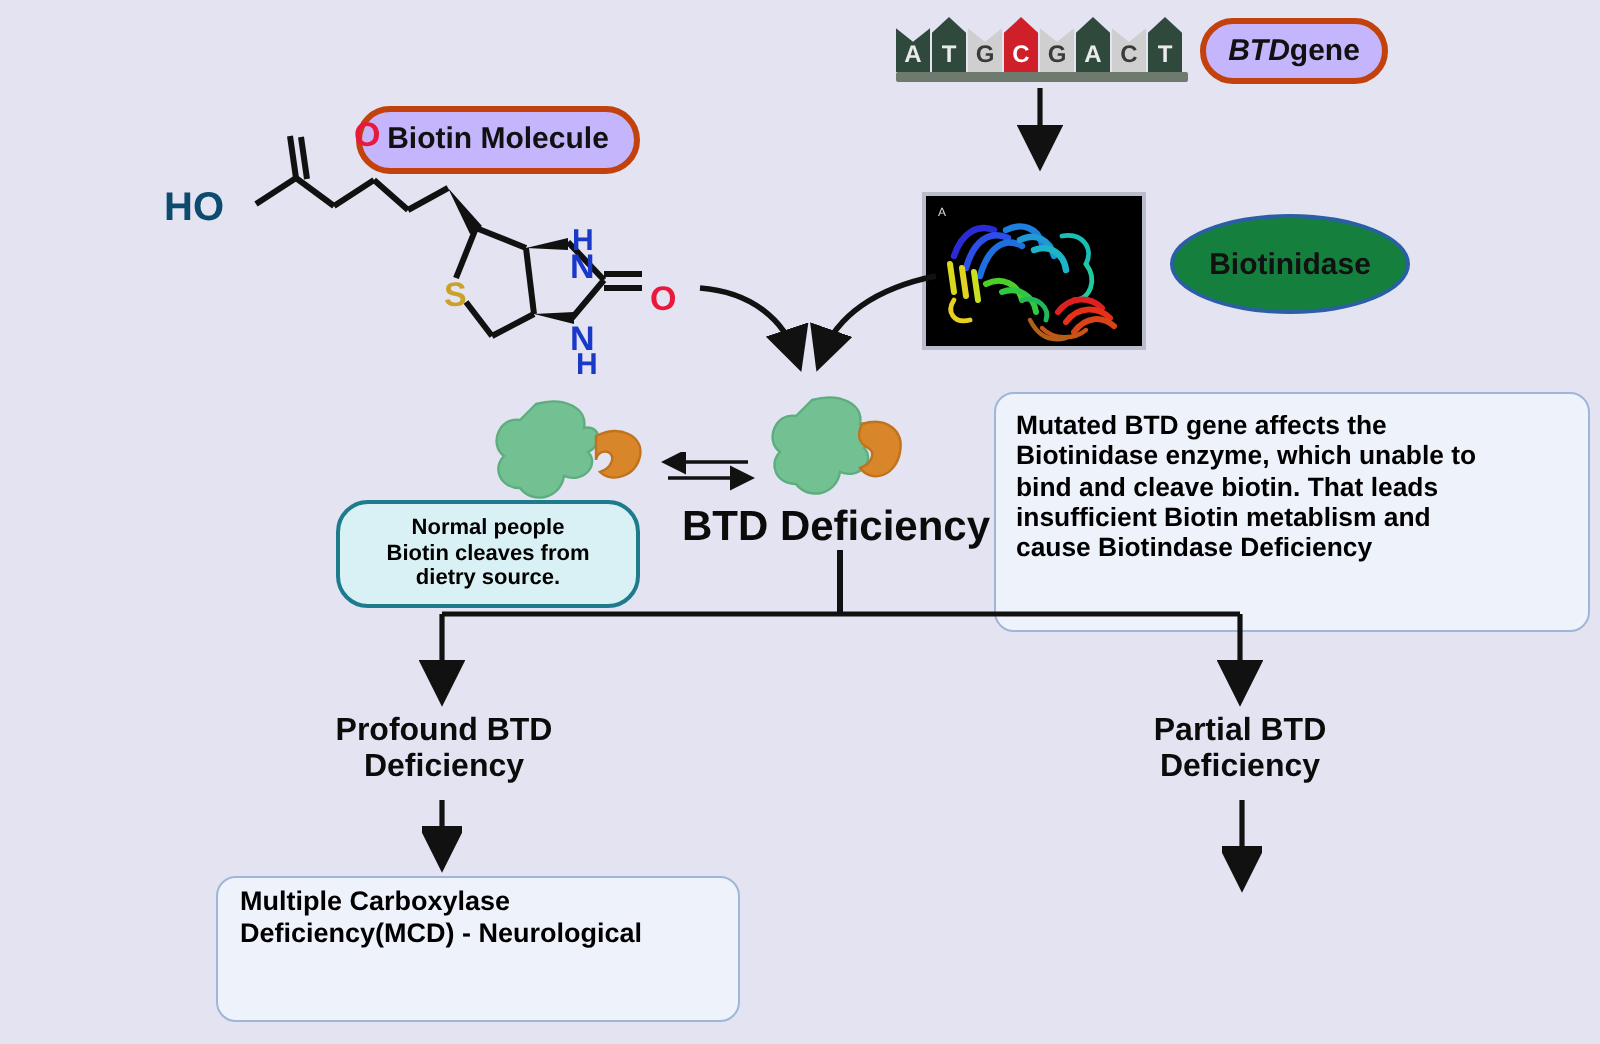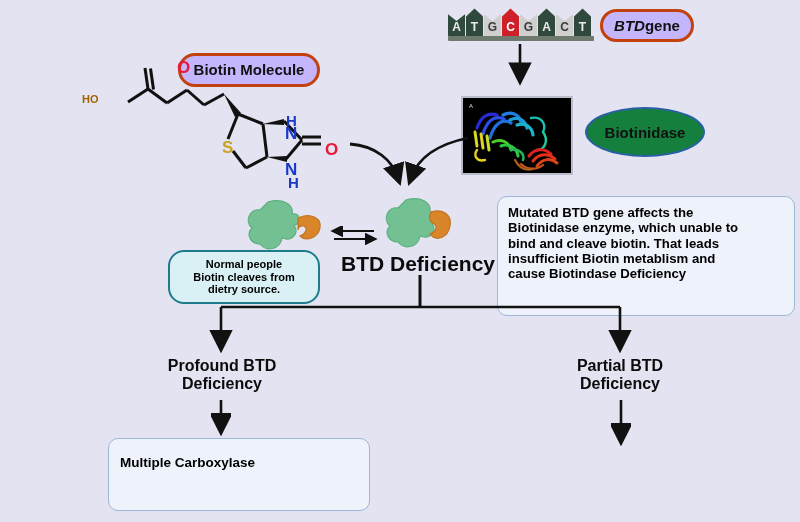--- a/index.html
+++ b/index.html
@@ -180,21 +180,21 @@
 
     <polygon points="185,66 206,61 206,67" fill="#111"></polygon>
     <line x1="206" y1="63" x2="224" y2="82" stroke="#111" stroke-width="3"></line>
     <line x1="224" y1="82" x2="208" y2="101" stroke="#111" stroke-width="3"></line>
     <polygon points="189,99 209,98 209,104" fill="#111"></polygon>
 
     <line x1="224" y1="79" x2="243" y2="79" stroke="#111" stroke-width="3"></line>
     <line x1="224" y1="86" x2="243" y2="86" stroke="#111" stroke-width="3"></line>
   </svg>
 
-  <div class="abs chem-label" style="left:82px; top:93px; font-size:11px; color:#a16207;">HO</div>
+  <div class="abs chem-label" style="left:82px; top:93px; font-size:20px; color:#0c4a6e;">HO</div>
   <div class="abs chem-label" style="left:177px; top:58px; font-size:17px; color:#e8193c;">O</div>
   <div class="abs chem-label" style="left:222px; top:138px; font-size:17px; color:#c9a227;">S</div>
   <div class="abs chem-label" style="left:286px; top:112px; font-size:15px; color:#1a39c9;">H</div>
   <div class="abs chem-label" style="left:285px; top:124px; font-size:17px; color:#1a39c9;">N</div>
   <div class="abs chem-label" style="left:285px; top:160px; font-size:17px; color:#1a39c9;">N</div>
   <div class="abs chem-label" style="left:288px; top:174px; font-size:15px; color:#1a39c9;">H</div>
   <div class="abs chem-label" style="left:325px; top:140px; font-size:17px; color:#e8193c;">O</div>
 
   <div id="protein-thumb" class="abs" style="left:461px; top:96px; width:112px; height:79px;">
     <svg width="108" height="75" viewBox="0 0 108 75">
@@ -315,18 +315,19 @@
         <path d="M0,0 L9,4.5 L0,9 z" fill="#111111"></path>
       </marker>
     </defs>
     <line x1="10" y1="0" x2="10" y2="26" stroke="#111111" stroke-width="2.6" marker-end="url(#ah4)"></line>
   </svg>
 
   <svg class="abs" style="left:611px; top:400px;" width="20" height="48">
     <line x1="10" y1="0" x2="10" y2="36" stroke="#111111" stroke-width="2.6" marker-end="url(#ah4)"></line>
   </svg>
 
-  <div class="infobox abs" style="left:108px; top:438px; width:262px; height:73px; padding:16px 11px; font-size:13.5px;">
+  <div class="infobox abs" style="left:108px; top:438px; width:262px; height:73px; padding:4px 11px; font-size:13.5px;">
     <div>Multiple Carboxylase</div>
+    <div>Deficiency(MCD) - Neurological</div>
   </div>
 
 
 </div>
 
 </body></html>

